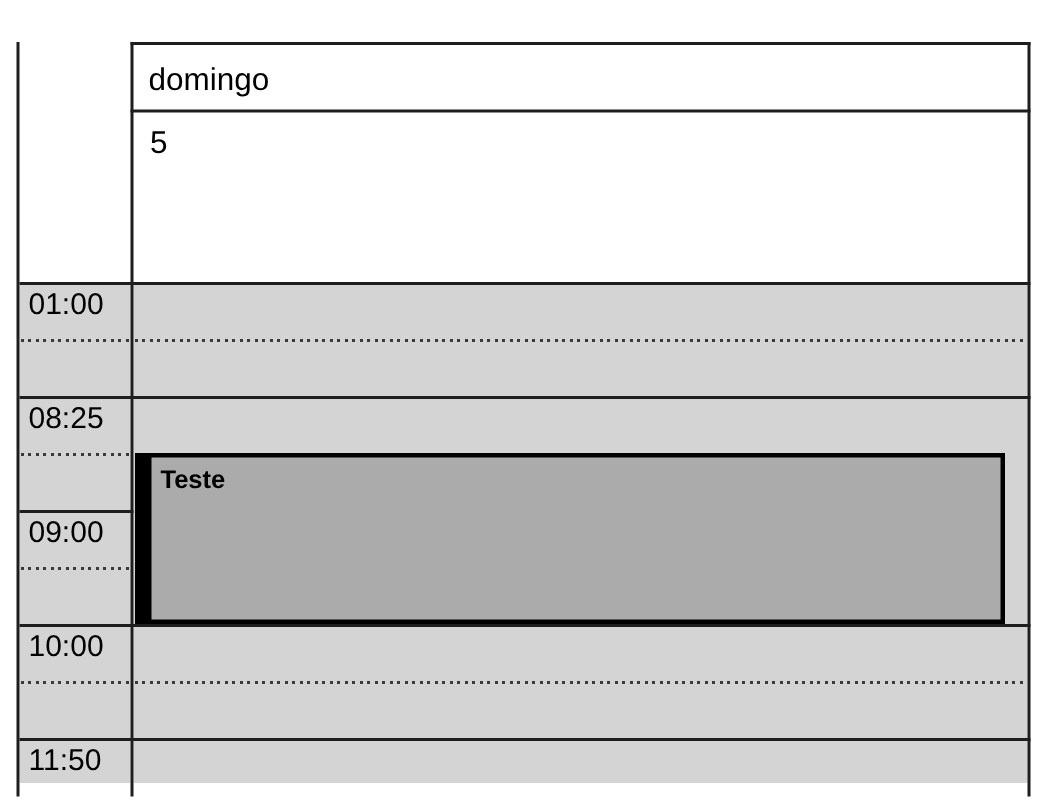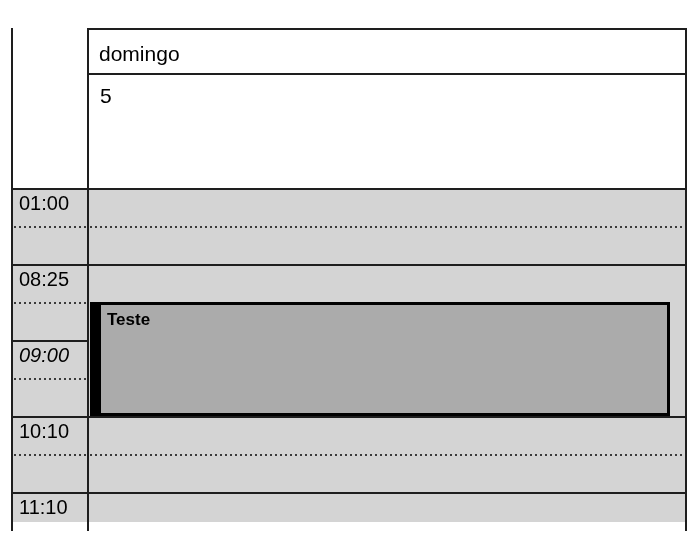--- a/index.html
+++ b/index.html
@@ -78,21 +78,21 @@
   }
   
   .time-label {
     position: absolute;
     left: 19px;
     font-size: 20px; line-height: 1.1;
     letter-spacing: 0px;
   }
   .tl-07 { top: 192px; }
   .tl-08 { top: 268px; }
-  .tl-09 { top: 344px; font-style: italic; }
+  .tl-09 { top: 344px; }
   .tl-10 { top: 420px; }
   .tl-11 { top: 496px; }
   
   .slot {
     position: absolute;
     left: 89px; width: 596px;
     background: transparent;
   }
   .slot-07 { top: 188px; height: 76px; }
   .slot-08 { top: 264px; height: 76px; }
@@ -151,22 +151,22 @@
   <div class="vline left-rule"></div>
   <div class="vline col-left"></div>
   <div class="vline col-right"></div>
 
   <div class="day-header-label">domingo</div>
   <div class="day-number-label">5</div>
 
   <div class="time-label tl-07">01:00</div>
   <div class="time-label tl-08">08:25</div>
   <div class="time-label tl-09">09:00</div>
-  <div class="time-label tl-10">10:10</div>
-  <div class="time-label tl-11">11:10</div>
+  <div class="time-label tl-10">10:00</div>
+  <div class="time-label tl-11">11:50</div>
 
   <div class="slot slot-07"></div>
   <div class="slot slot-08"></div>
   <div class="slot slot-09"></div>
   <div class="slot slot-10"></div>
   <div class="slot slot-11"></div>
 
   <div class="event">
     <div class="event-bar"></div>
     <div class="event-box">

